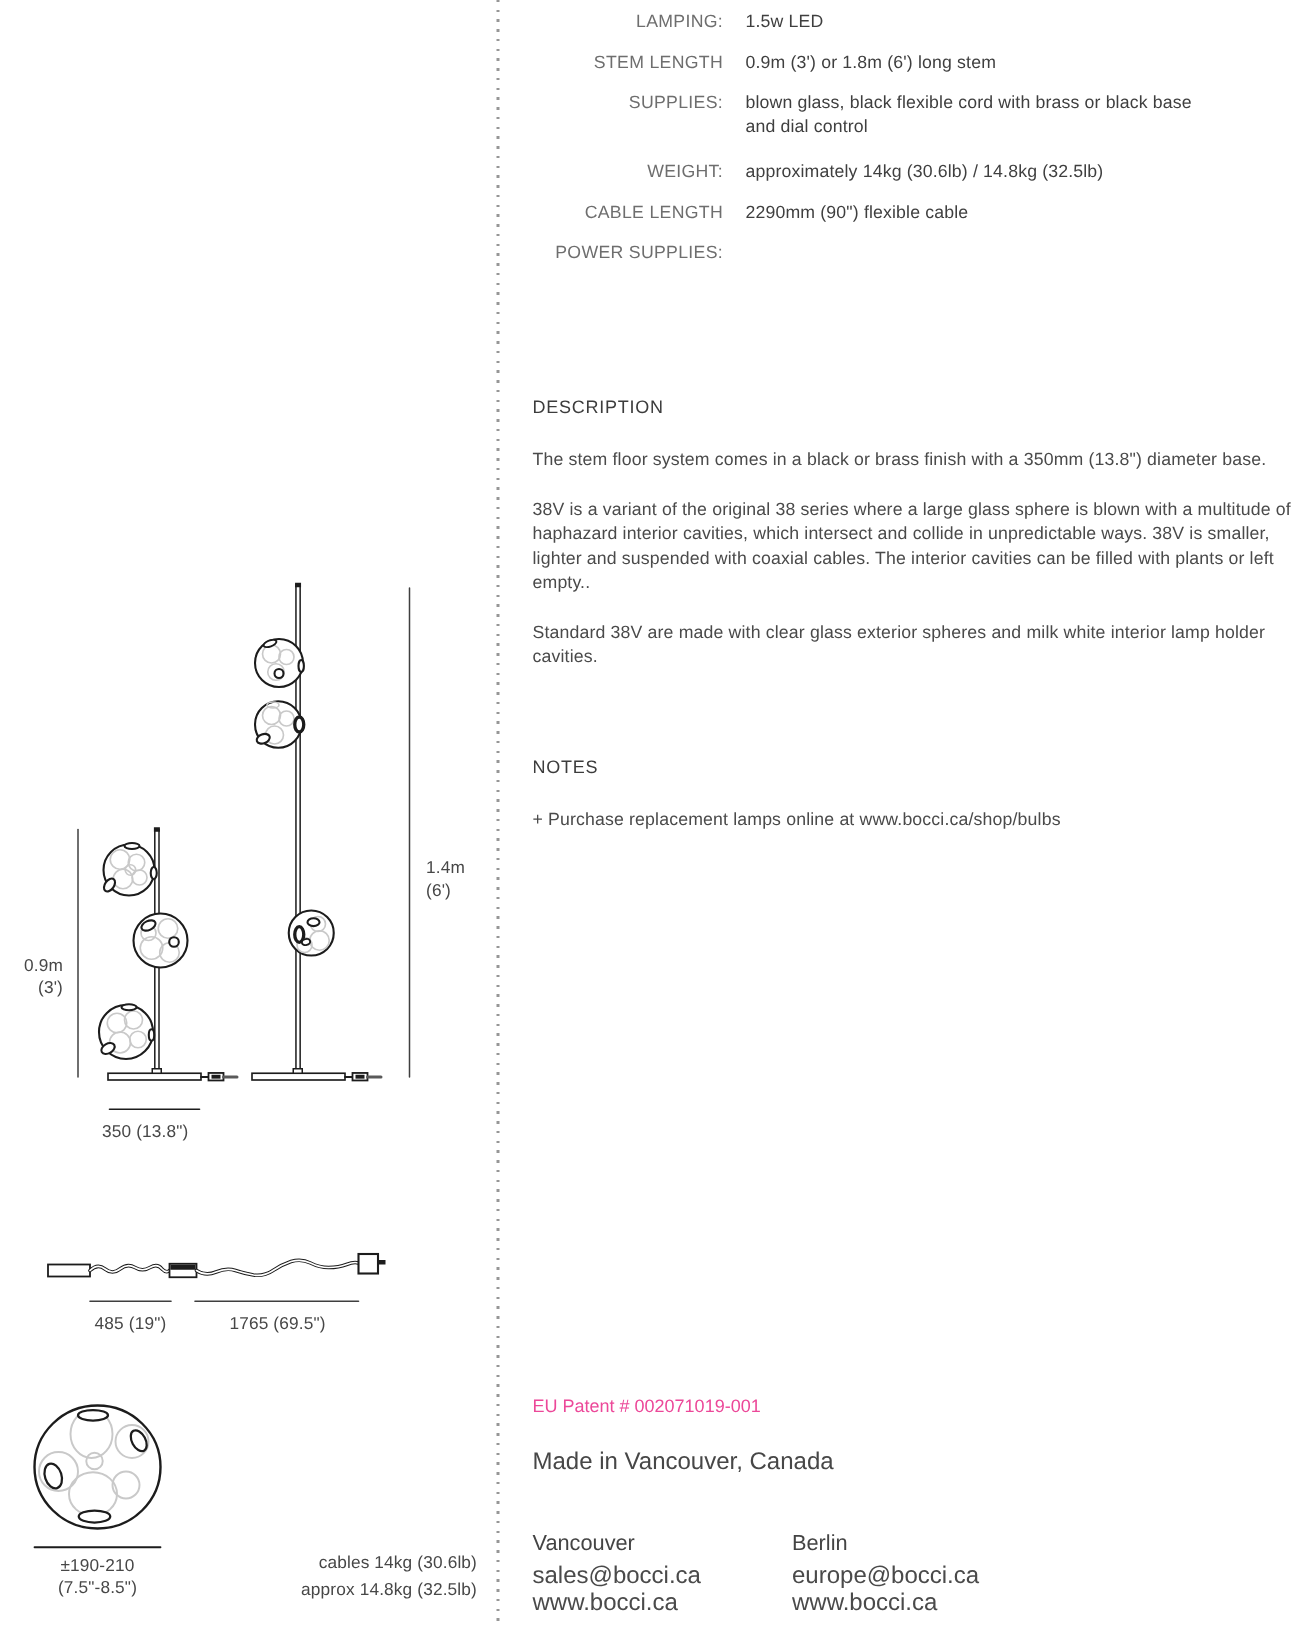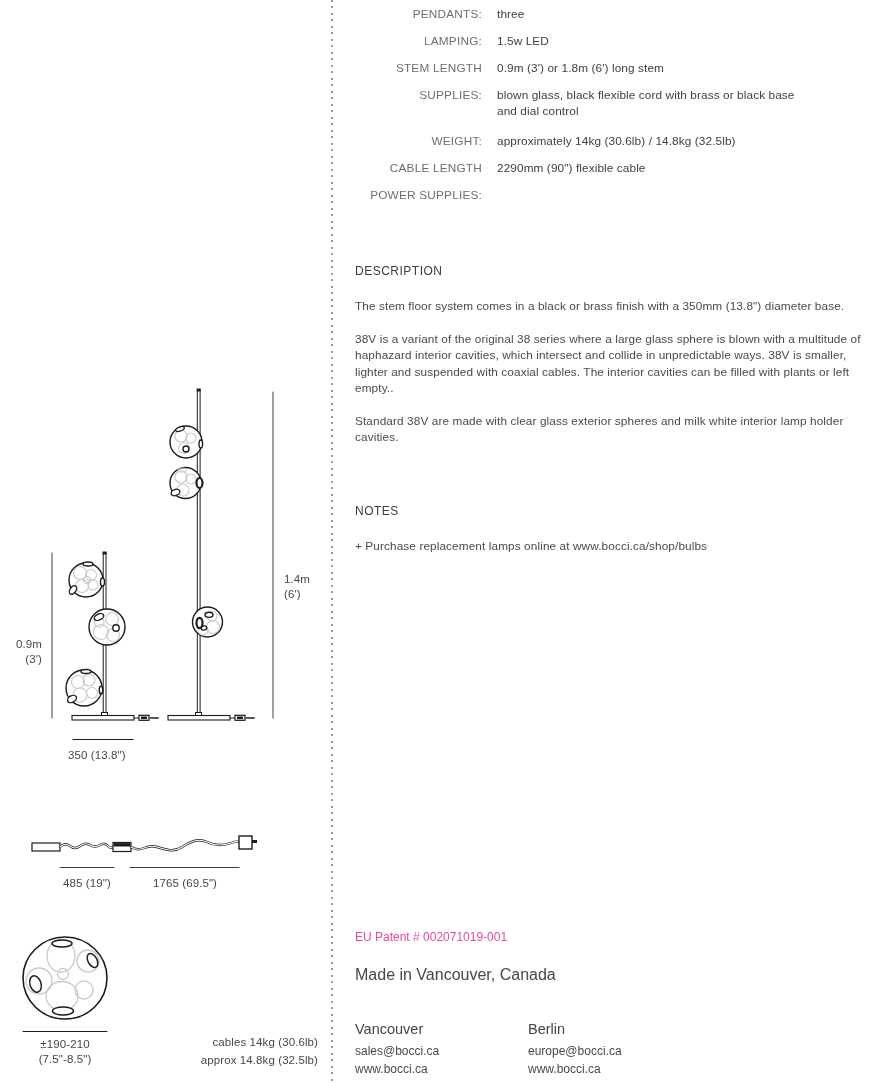--- a/index.html
+++ b/index.html
@@ -25,45 +25,41 @@
   #description { top:264px; }
   #notes { top:504px; }
 
   
   .footer { position:absolute; left:355px; top:930px; width:480px; }
   .footer .patent { font-size:12px; color:#ec4899; margin-bottom:22px; }
   .footer .made-in { font-size:16px; color:#474747; margin-bottom:36px; }
   .offices { display:flex; }
   .office { width:173px; }
   .office .city { font-size:14.5px; line-height:18px; color:#444; margin-bottom:4px; }
-  .office .line { font-size:12px; line-height:18px; color:#4a4a4a; }
+  .office .line { font-size:16px; line-height:18px; color:#4a4a4a; }
 
   
   .diagram-svg { position:absolute; left:0; top:370px; width:332px; height:713px; }
   .dim-label { position:absolute; font-size:11.5px; line-height:15px; color:#474747; letter-spacing:.1px; }
   #lbl-short-height { left:0; top:637px; width:42px; text-align:right; }
   #lbl-tall-height  { left:284px; top:572px; width:46px; text-align:left; }
   #lbl-base-diam    { left:68px; top:748px; width:80px; }
   #lbl-cable-1      { left:56px; top:876px; width:62px; text-align:center; }
   #lbl-cable-2      { left:128px; top:876px; width:114px; text-align:center; }
   #lbl-sphere-diam  { left:20px; top:1037px; width:90px; text-align:center; }
   #lbl-weights      { left:198px; top:1033px; width:120px; text-align:right; line-height:18px; }
 </style>
 </head>
 <body>
 
 <div class="page">
 
   <div class="divider"></div>
 
   <section class="spec-table">
-    <div class="spec-row">
-      <div class="spec-label">PENDANTS:</div>
-      <div class="spec-value">three</div>
-    </div>
     <div class="spec-row">
       <div class="spec-label">LAMPING:</div>
       <div class="spec-value">1.5w LED</div>
     </div>
     <div class="spec-row">
       <div class="spec-label">STEM LENGTH</div>
       <div class="spec-value">0.9m (3') or 1.8m (6') long stem</div>
     </div>
     <div class="spec-row tall">
       <div class="spec-label">SUPPLIES:</div>

